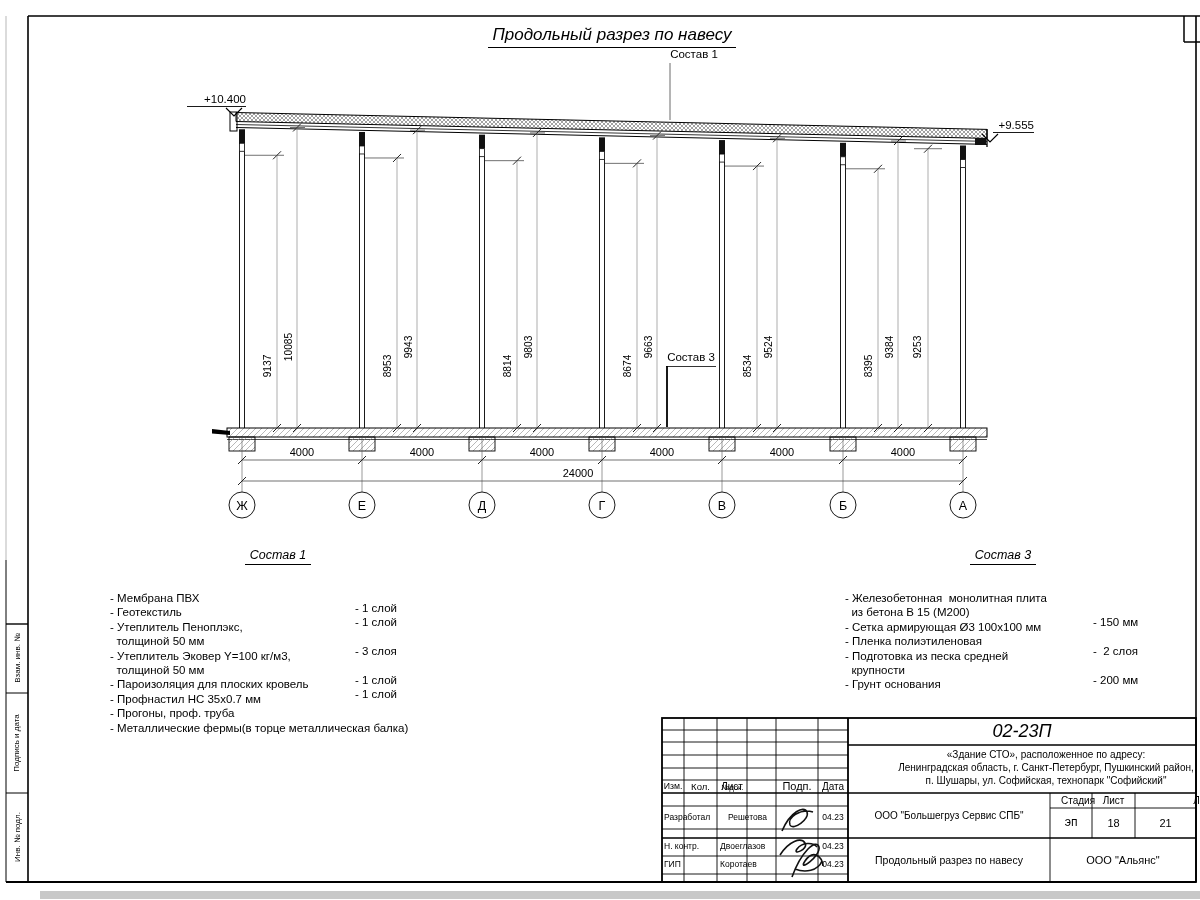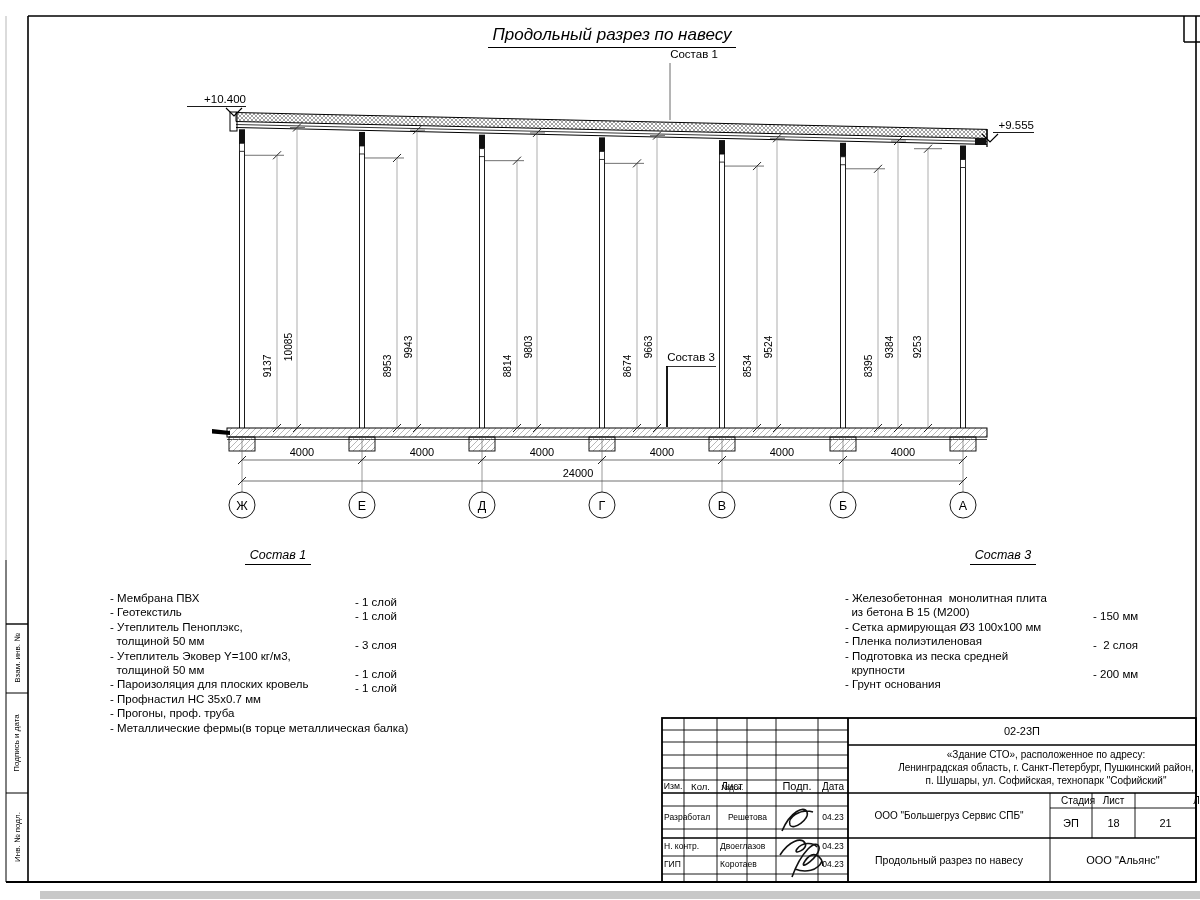--- a/index.html
+++ b/index.html
@@ -4,21 +4,21 @@
 <style>
   html,body{margin:0;padding:0;background:#e8e8e8;}
   .page{position:relative;width:1200px;height:900px;background:#ffffff;overflow:hidden;
         font-family:"Liberation Sans",sans-serif;color:#000;}
   #cad{position:absolute;left:0;top:0;z-index:1;}
   .abs{position:absolute;z-index:2;}
   .ctr{text-align:center;}
   .ul-span{display:inline-block;border-bottom:1.3px solid #000;padding:0 5px 2px 5px;}
   .vlabel{position:absolute;z-index:2;font-size:8px;text-align:center;transform:rotate(-90deg);line-height:10px;}
   .row{position:relative;height:14.4px;line-height:14.4px;white-space:pre;}
-  .row .val{position:absolute;top:4px;white-space:pre;}
+  .row .val{position:absolute;top:10px;white-space:pre;}
   #s1-rows .val{left:245px;}
   #s3-rows .val{left:248px;}
   .tb{font-size:10px;line-height:13px;margin-left:24px;}
 </style>
 </head>
 <body>
 
 <div class="page">
 
   <svg id="cad" width="1200" height="900" viewBox="0 0 1200 900">
@@ -281,21 +281,21 @@
       <div class="row"><span>- Пленка полиэтиленовая</span><span class="val">-  2 слоя</span></div>
       <div class="row"><span>- Подготовка из песка средней</span></div>
       <div class="row"><span>  крупности</span><span class="val">- 200 мм</span></div>
       <div class="row"><span>- Грунт основания</span></div>
     </div>
 
   <div class="vlabel" style="left:-17px;top:653px;width:69px;">Взам. инв. №</div>
   <div class="vlabel" style="left:-33px;top:738px;width:100px;">Подпись и дата</div>
   <div class="vlabel" style="left:-27px;top:832px;width:89px;">Инв. № подл.</div>
 
-  <div class="abs ctr" style="left:848px;top:718px;width:348px;height:15px;line-height:27px;font-size:11px;">02-23П</div>
+  <div class="abs ctr" style="left:848px;top:718px;width:348px;height:15px;line-height:27px;font-size:18px;font-style:italic;">02-23П</div>
   <div class="abs ctr tb" style="left:848px;top:748px;width:348px;">
     <div>«Здание СТО», расположенное по адресу:</div>
     <div>Ленинградская область, г. Санкт-Петербург, Пушкинский район,</div>
     <div>п. Шушары, ул. Софийская, технопарк "Софийский"</div>
   </div>
 
   <div class="abs ctr" style="left:662px;top:780px;width:22px;height:13px;line-height:13px;font-size:8.7px;">Изм.</div>
   <div class="abs ctr" style="left:684px;top:780px;width:33px;height:13px;line-height:13px;font-size:9.5px;">Кол.</div>
   <div class="abs ctr" style="left:717px;top:780px;width:30px;height:13px;line-height:13px;font-size:10px;">Лист</div>
   <div class="abs ctr" style="left:713px;top:782px;width:39px;height:13px;line-height:11px;font-size:7.5px;">№док.</div>
@@ -312,16 +312,16 @@
   <div class="abs" style="left:720px;top:859px;width:55px;font-size:8.5px;">Коротаев</div>
   <div class="abs ctr" style="left:818px;top:859px;width:30px;font-size:8.5px;">04.23</div>
 
   <div class="abs ctr" style="left:848px;top:793px;width:202px;height:45px;line-height:45px;font-size:10px;">ООО "Большегруз Сервис СПБ"</div>
   <div class="abs ctr" style="left:848px;top:838px;width:202px;height:44px;line-height:44px;font-size:10.5px;">Продольный разрез по навесу</div>
   <div class="abs ctr" style="left:1050px;top:838px;width:146px;height:44px;line-height:44px;font-size:11px;">ООО "Альянс"</div>
 
   <div class="abs ctr" style="left:1050px;top:793px;width:42px;height:15px;line-height:15px;font-size:10px;padding-left:7px;">Стадия</div>
   <div class="abs ctr" style="left:1092px;top:793px;width:43px;height:15px;line-height:15px;font-size:10px;">Лист</div>
   <div class="abs ctr" style="left:1135px;top:793px;width:61px;height:15px;line-height:15px;font-size:10px;margin-left:44px;">Листов</div>
-  <div class="abs ctr" style="left:1050px;top:808px;width:42px;height:30px;line-height:30px;font-size:11px;">ЭП</div>
+  <div class="abs ctr" style="left:1050px;top:808px;width:42px;height:30px;line-height:30px;font-size:11px;font-family:Liberation Mono, monospace;">ЭП</div>
   <div class="abs ctr" style="left:1092px;top:808px;width:43px;height:30px;line-height:30px;font-size:11px;">18</div>
   <div class="abs ctr" style="left:1135px;top:808px;width:61px;height:30px;line-height:30px;font-size:11px;">21</div>
 </div>
 
 </body></html>

